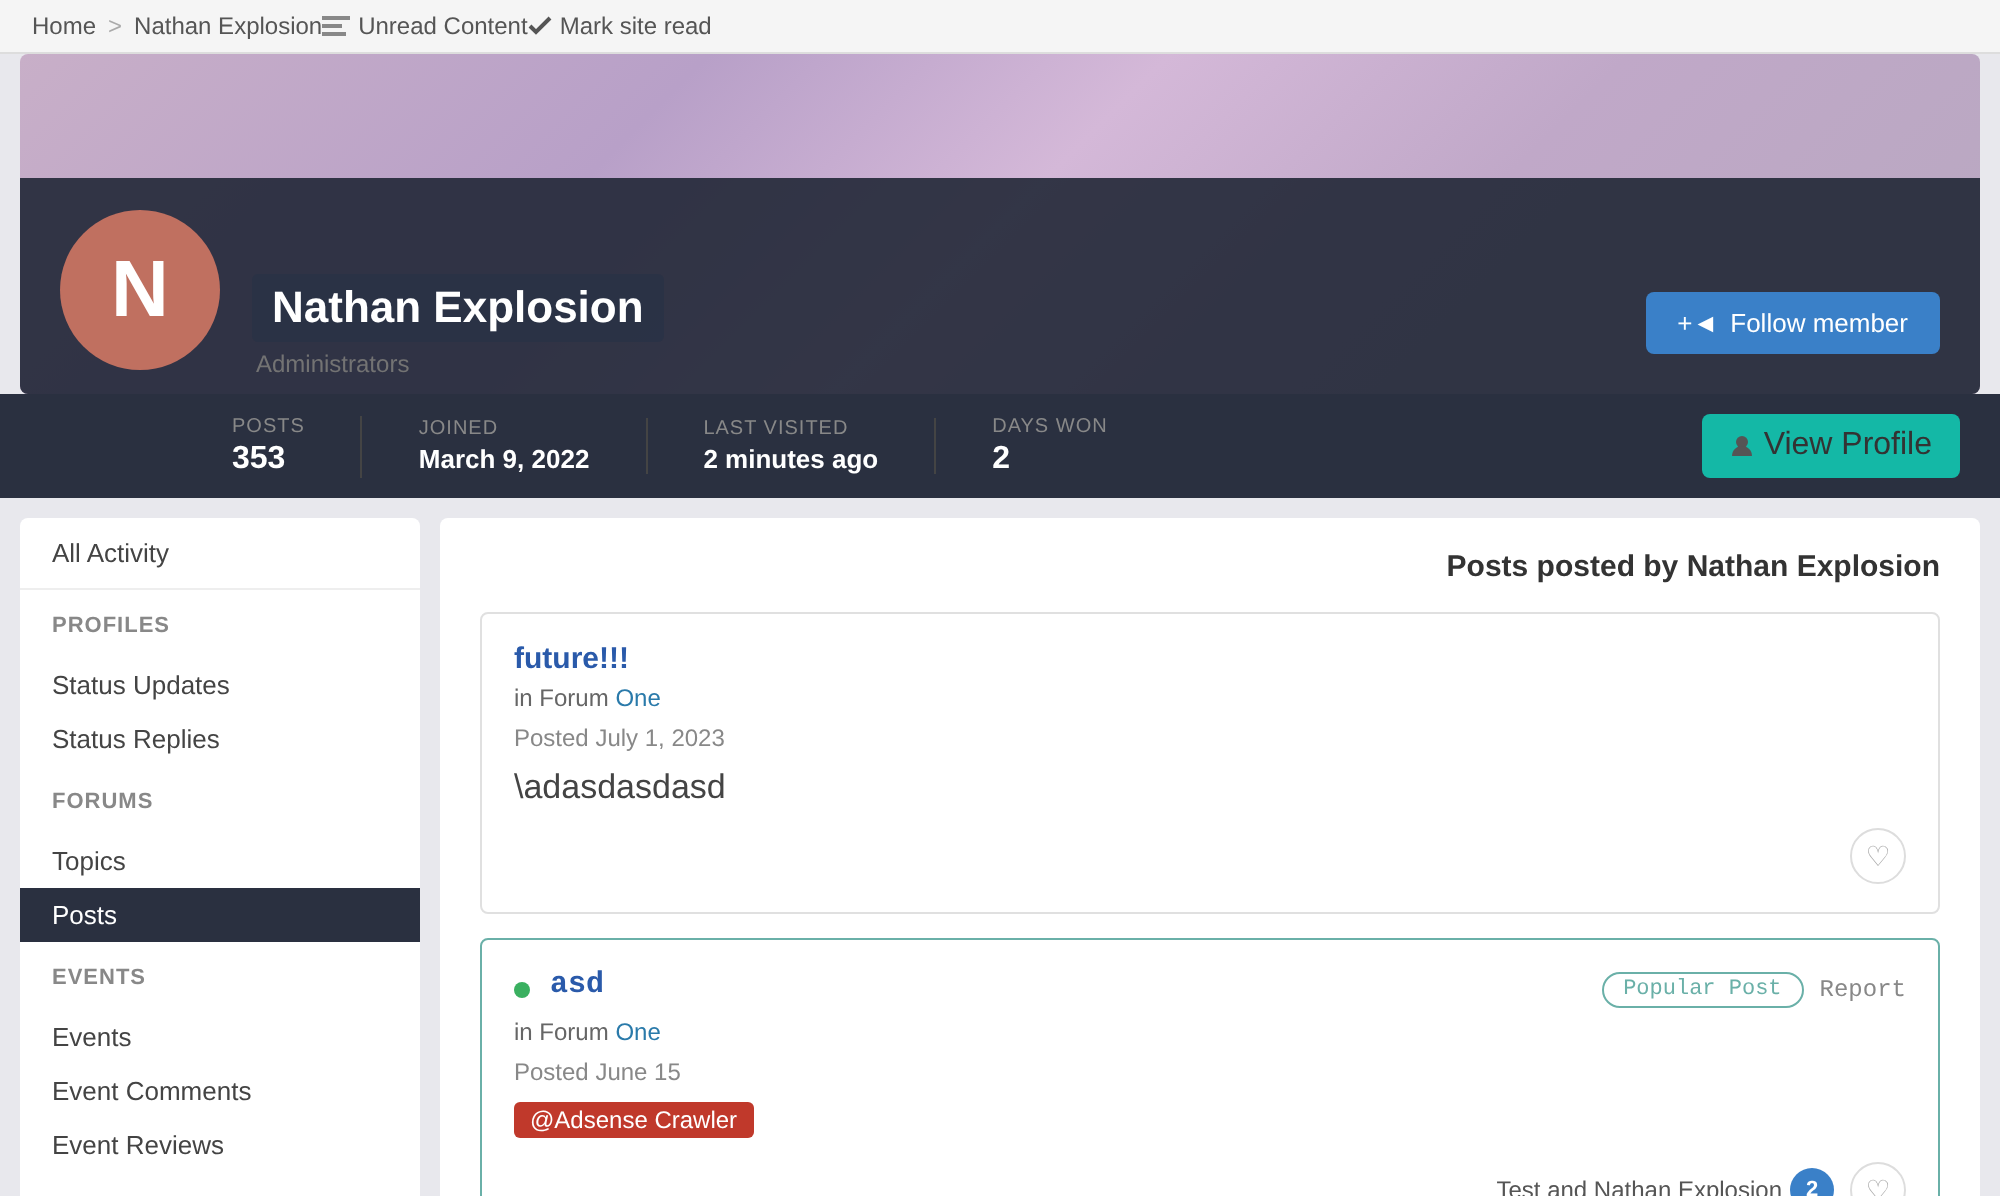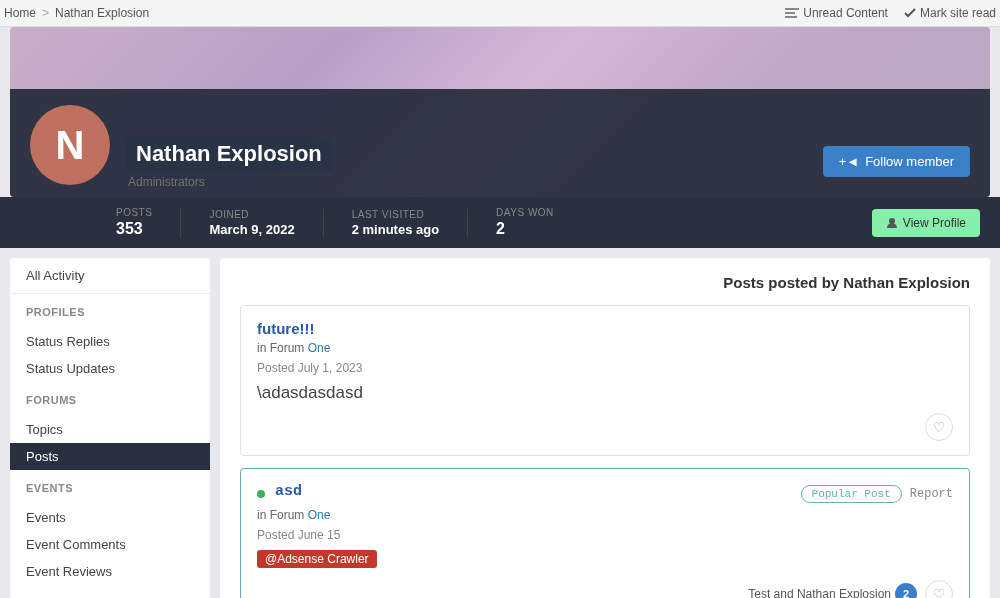--- a/index.html
+++ b/index.html
@@ -2,31 +2,30 @@
 <html><head>
   <meta charset="utf-8">
   <style>
     * { box-sizing: border-box; margin: 0; padding: 0; }
     body { font-family: -apple-system, BlinkMacSystemFont, 'Segoe UI', sans-serif; background: #e8e8ed; font-size: 13px; color: #333; }
 
     
     .top-bar {
       background: #f5f5f5;
       border-bottom: 1px solid #ddd;
-      padding: 6px 4px;
-      display: flex;
-      align-items: center;
-      justify-content: space-between;
+      padding: 6px 16px;
+      display: flex;
+      align-items: center;
       font-size: 12px;
       color: #555;
     }
     .breadcrumb { display: flex; align-items: center; gap: 6px; }
     .breadcrumb a { color: #555; text-decoration: none; }
     .breadcrumb .sep { color: #aaa; }
-    .top-bar-right { display: flex; align-items: center; gap: 16px; }
+    .top-bar-right { display: flex; align-items: center; }
     .top-bar-right span { display: flex; align-items: center; gap: 4px; color: #555; font-size: 12px; cursor: pointer; }
 
     
     .profile-header-wrap {
       position: relative;
       margin: 0 10px;
       border-radius: 4px;
       overflow: hidden;
     }
     .profile-banner {
@@ -107,26 +106,26 @@
       border-right: 1px solid #444;
       color: #ccc;
       font-size: 11px;
     }
     .stat-item:last-of-type { border-right: none; }
     .stat-label { text-transform: uppercase; font-size: 10px; color: #888; letter-spacing: 0.5px; margin-bottom: 2px; }
     .stat-value { font-size: 16px; font-weight: 700; color: #fff; }
     .stat-value-text { font-size: 13px; font-weight: 600; color: #fff; }
     .view-profile-btn {
       margin-left: auto;
-      background: #86efac;
+      background: #14b8a6;
       color: #333;
       border: none;
       border-radius: 4px;
       padding: 7px 14px;
-      font-size: 12px;
+      font-size: 16px;
       cursor: pointer;
       display: flex;
       align-items: center;
       gap: 5px;
     }
 
     
     .main-layout {
       display: flex;
       margin: 10px;
@@ -372,22 +371,22 @@
 </div>
 
 <div class="main-layout">
 
   <div class="sidebar">
     <a class="sidebar-all-activity">All Activity</a>
 
     <div class="sidebar-section">
       <div class="sidebar-section-title">PROFILES</div>
     </div>
+    <a class="sidebar-item">Status Updates</a>
     <a class="sidebar-item">Status Replies</a>
-    <a class="sidebar-item">Status Updates</a>
 
     <div class="sidebar-section">
       <div class="sidebar-section-title">FORUMS</div>
     </div>
     <a class="sidebar-item">Topics</a>
     <a class="sidebar-item active">Posts</a>
 
     <div class="sidebar-section">
       <div class="sidebar-section-title">EVENTS</div>
     </div>

